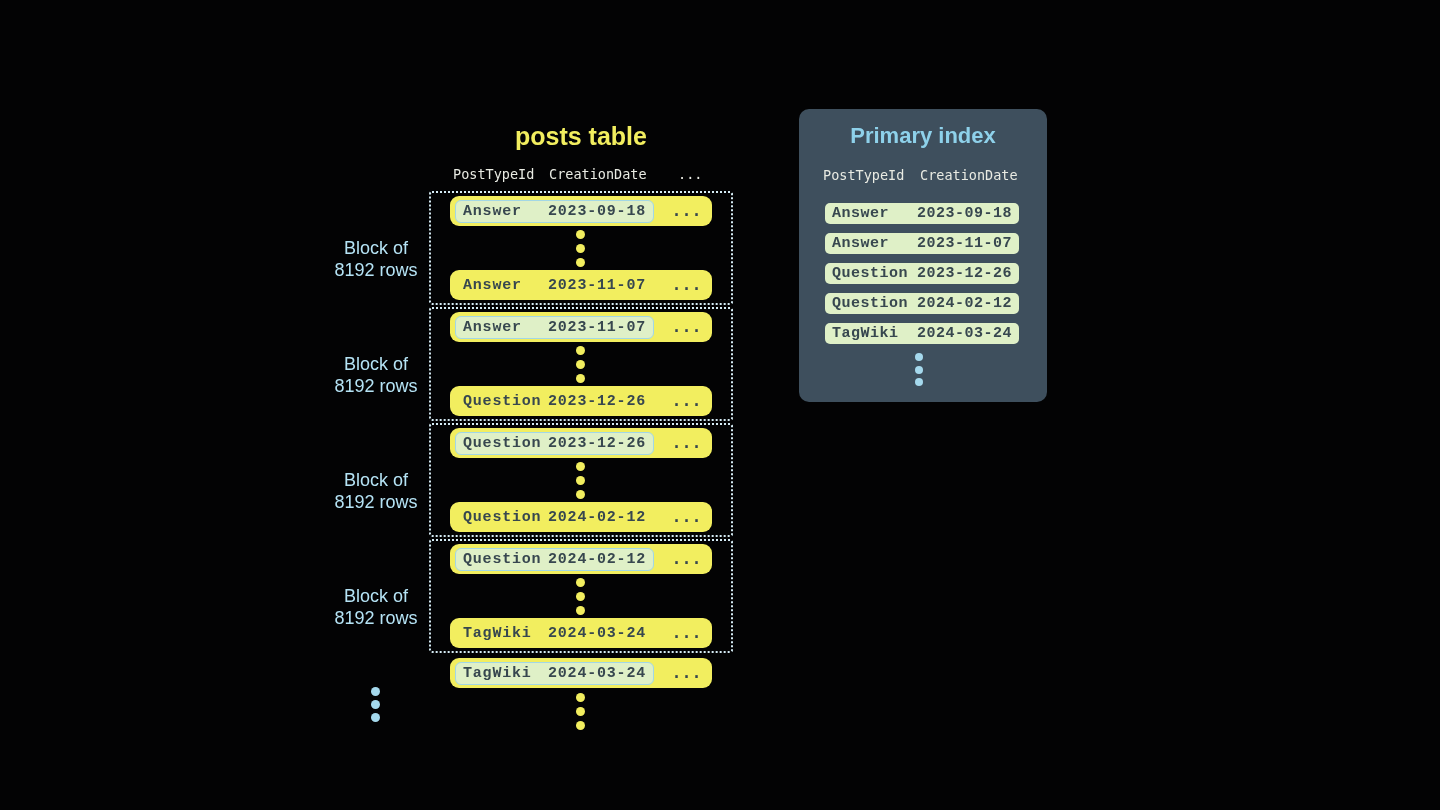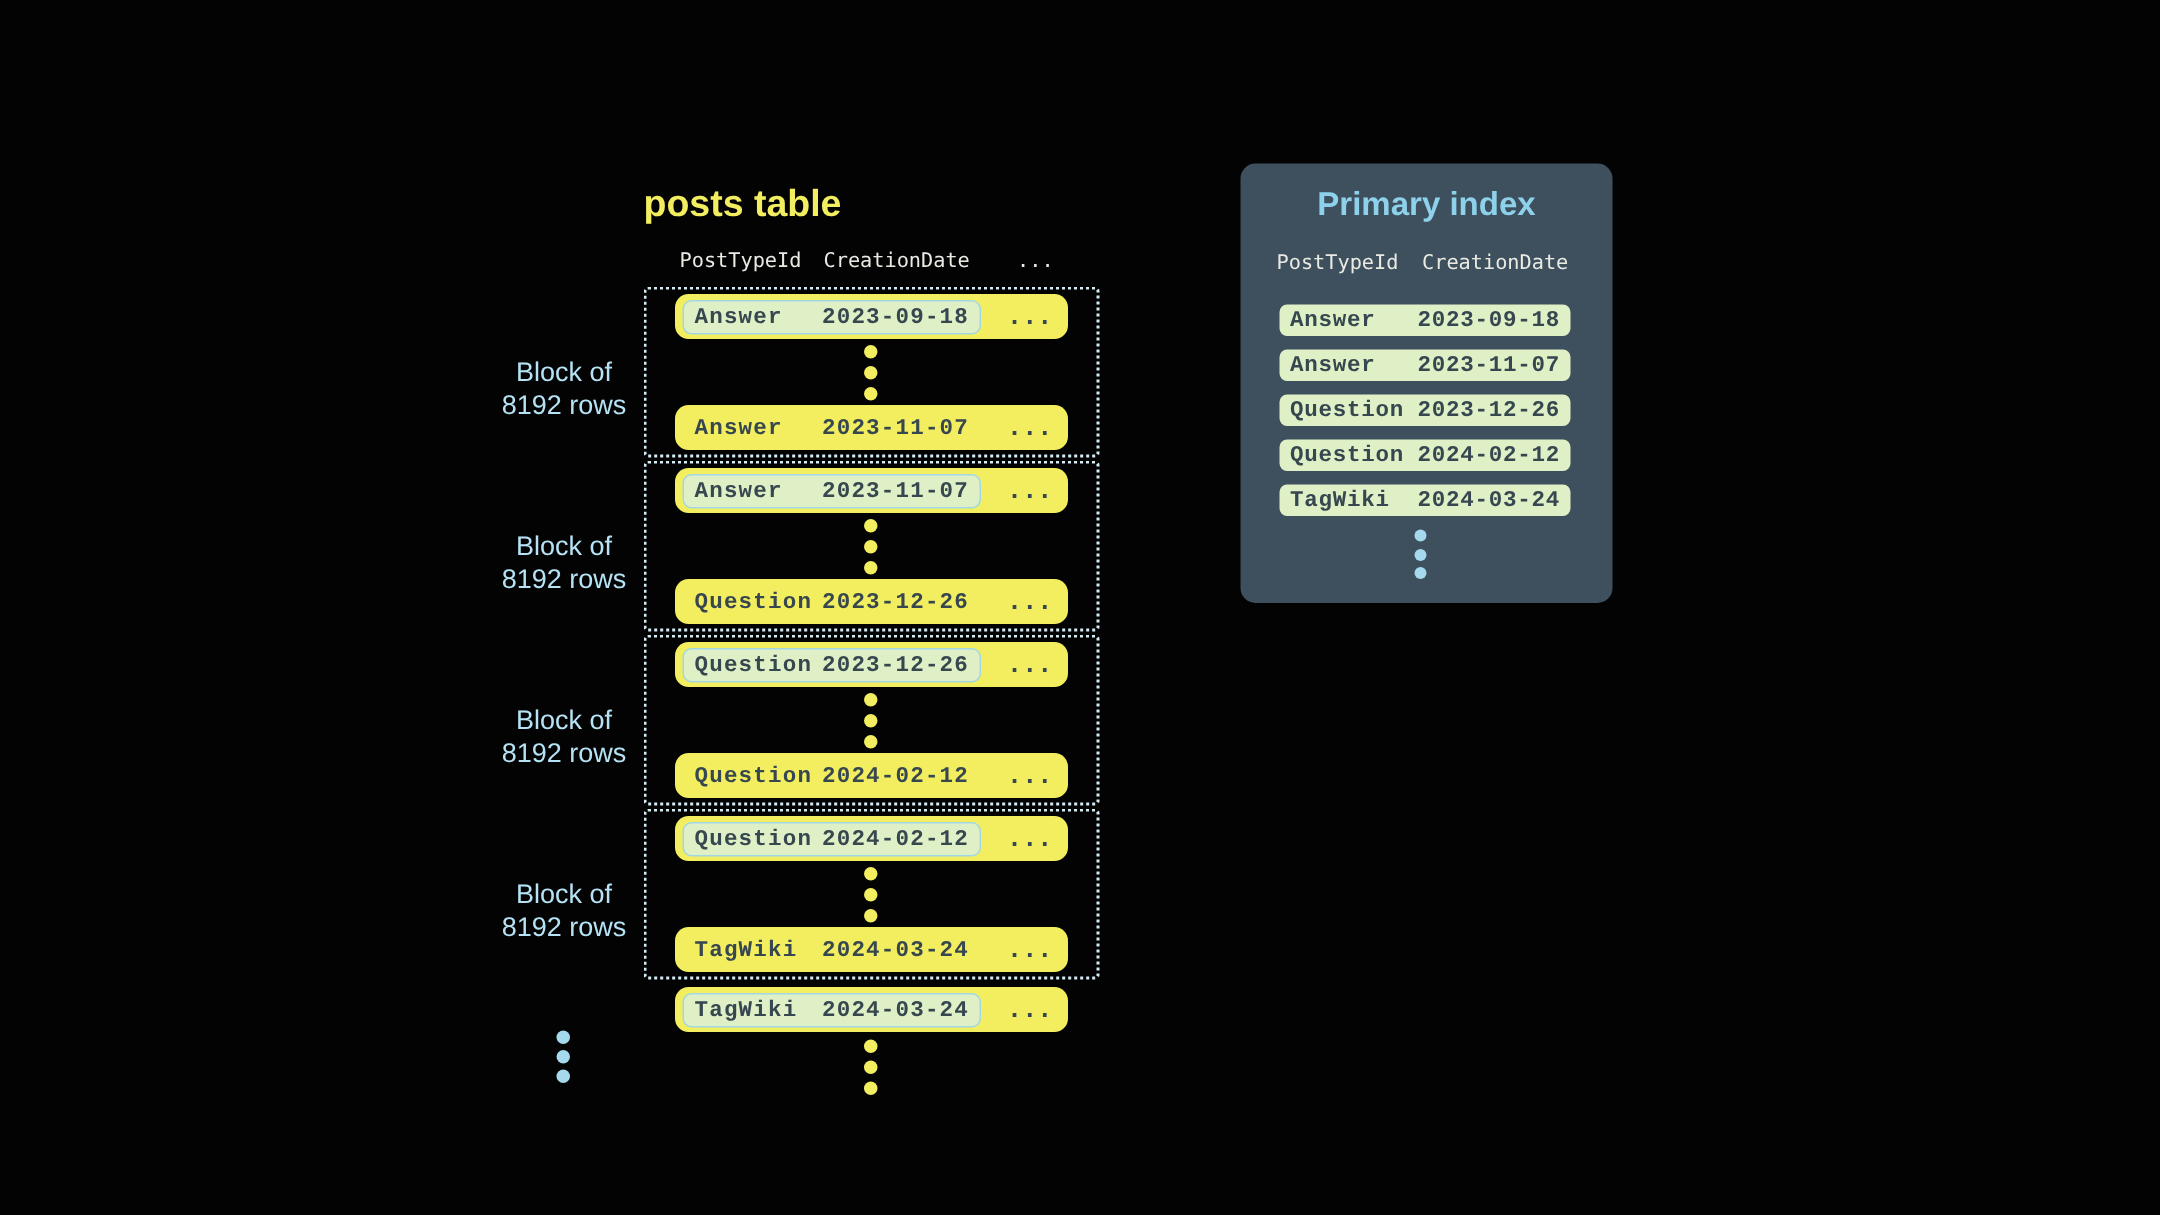--- a/index.html
+++ b/index.html
@@ -15,21 +15,21 @@
     --dot-blue:#A5D9ED;
     --block-border:#D5EBF4;
   }
   html,body{margin:0;padding:0;background:var(--bg);}
   .stage{
     position:relative;width:1440px;height:810px;background:var(--bg);
     overflow:hidden;font-family:"DejaVu Sans Mono","Liberation Mono",monospace;
   }
   
   .pt-title{
-    position:absolute;left:429px;top:122px;width:304px;
+    position:absolute;left:429px;top:122px;width:304px;text-align:center;
     font-family:"Liberation Sans","DejaVu Sans",sans-serif;
     font-size:25px;font-weight:600;color:var(--yellow);
   }
   .col-headers span{
     position:absolute;top:166px;font-size:13.5px;color:var(--header-text);
     white-space:pre;
   }
   .pt-h1{left:453px;} .pt-h2{left:549px;} .pt-h3{left:678px;}
 
   .block{
@@ -74,21 +74,21 @@
   .ydots i{background:var(--yellow);}
   .bdots i{background:var(--dot-blue);}
   .block .vdots{left:145px;top:37px;}
   .tail-ydots{left:576px;top:693px;}
   .left-bdots{left:371px;top:687px;}
   .left-bdots i + i{margin-top:4px;}
 
   
   .panel{
     position:absolute;left:799px;top:109px;width:248px;height:293px;
-    background:var(--panel-bg);border-radius:10px;margin-left:28px;
+    background:var(--panel-bg);border-radius:10px;
   }
   .panel-title{
     position:absolute;top:14px;left:0;width:100%;text-align:center;
     font-family:"Liberation Sans","DejaVu Sans",sans-serif;
     font-size:22px;font-weight:600;color:var(--panel-title);
   }
   .pi-headers span{position:absolute;top:58px;font-size:13.5px;color:var(--header-text);white-space:pre;}
   .pi-h1{left:24px;} .pi-h2{left:121px;}
   .idx-row{
     position:absolute;left:26px;width:194px;height:21px;box-sizing:border-box;

